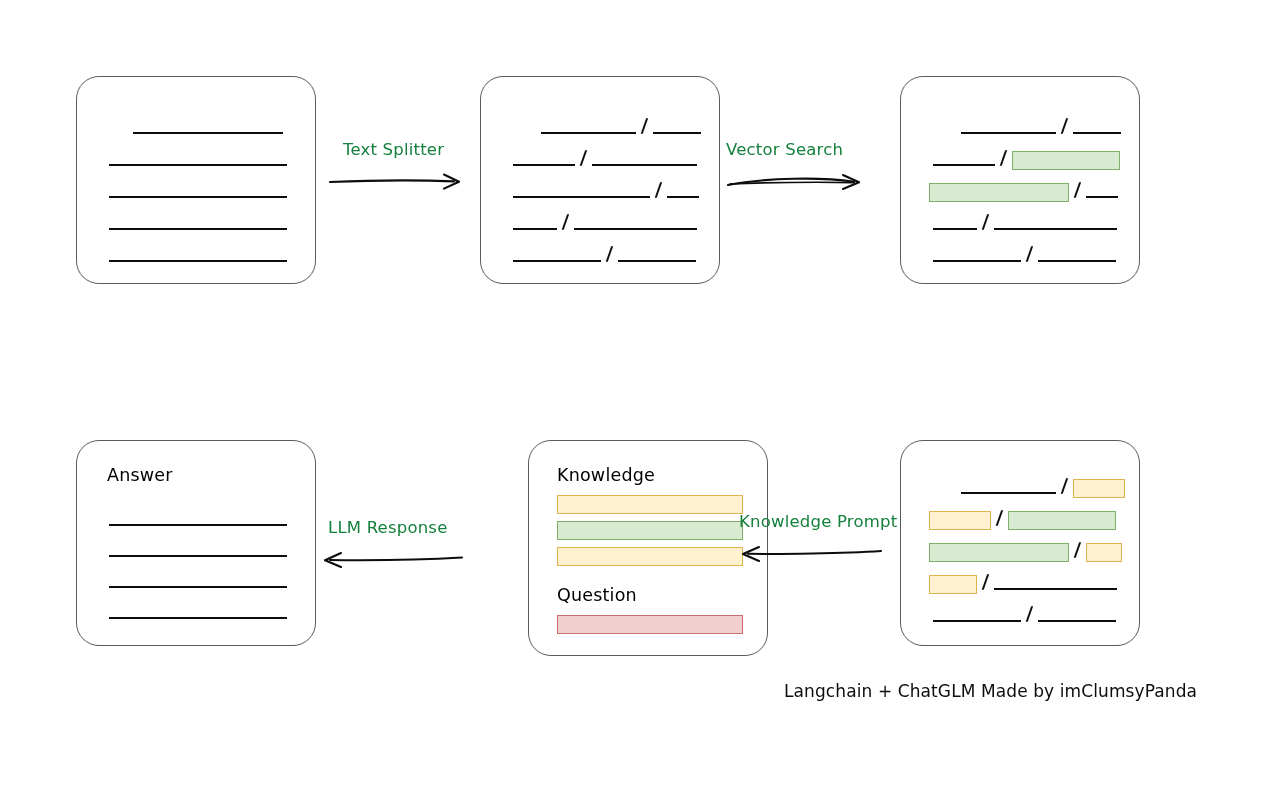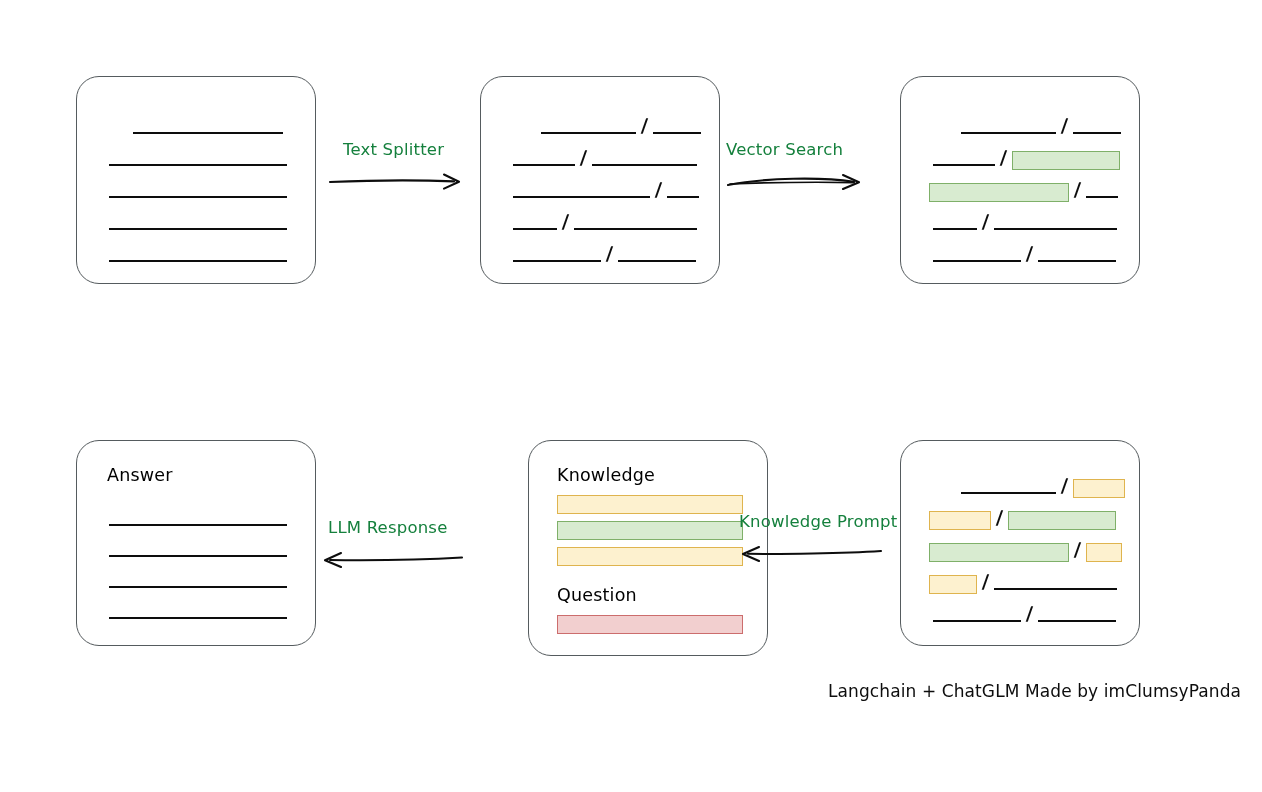--- a/index.html
+++ b/index.html
@@ -274,15 +274,15 @@
           <span class="seg" style="width: 123px;"></span>
         </div>
         <div class="row" style="left: 32px; top: 166px;">
           <span class="seg" style="width: 88px;"></span>
           <span class="slash">/</span>
           <span class="seg" style="width: 78px;"></span>
         </div>
       </div>
   </div>
 
-  <div class="footer" style="left:784px; top:681px;margin-left:44px;">Langchain + ChatGLM Made by imClumsyPanda</div>
+  <div class="footer" style="left:784px; top:681px;">Langchain + ChatGLM Made by imClumsyPanda</div>
 
 </div>
 
 </body></html>

